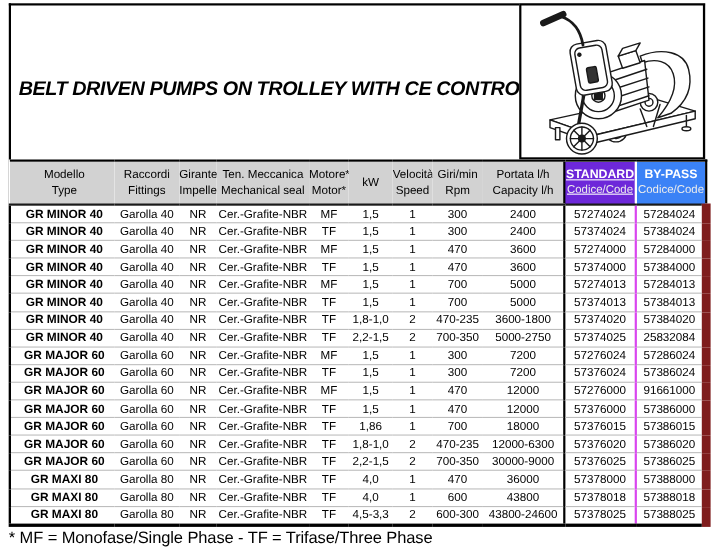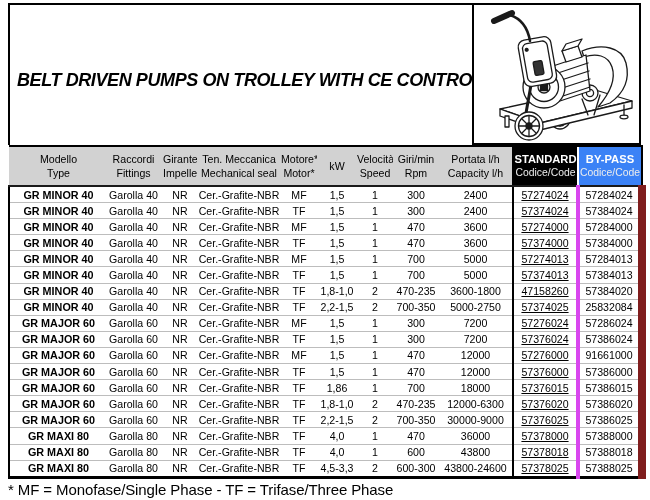--- a/index.html
+++ b/index.html
@@ -28,35 +28,35 @@
     font-size:10.6px;
   }
   table.pumps th,table.pumps td{padding:0;margin:0;overflow:hidden;white-space:nowrap;}
   thead th{
     background:#d2d2d2;height:38px;vertical-align:middle;
     font-weight:normal;text-align:center;border-bottom:2px solid #1a1a1a;
     border-top:2px solid #000;
   }
   thead th .h1,thead th .h2{display:block;line-height:14px;}
   thead th.col-model{text-align:center;padding-left:4px;}
-  thead th.dark{background:#000000;color:#fff;border-left:2px solid #000;}
+  thead th.dark{background:#6d28d9;color:#fff;border-left:2px solid #000;text-decoration:underline;}
   thead th.dark .h1{font-weight:bold;font-size:11.2px;}
   thead th.dark .h2{color:#ececec;font-size:10.4px;}
   thead th.dark2{background:#3b82f6;color:#fff;border-left:2px solid #fff;border-right:2px solid #000;}
   thead th.dark2 .h1{font-weight:bold;font-size:11.2px;}
   thead th.dark2 .h2{color:#ececec;font-size:10.4px;}
 
   tbody td{
     height:15.1px;text-align:center;border-top:1px solid #bdbdbd;background:#fff;
   }
   tbody tr:last-child td{border-bottom:3px solid #000;}
   tbody td.c0{
     text-align:center;font-weight:bold;padding-left:3px;border-left:2px solid #000;font-size:10.8px;
   }
-  tbody td.c9{border-left:2px solid #000;border-right:4px solid #d946ef;text-decoration:underline;}
+  tbody td.c9{border-left:2px solid #000;border-right:2px solid #d946ef;}
   tbody td.c10{border-right:8px solid #7f1d1d;}
 
   .footnote{
     position:absolute;left:8px;top:481px;font-size:15px;letter-spacing:-0.1px;
   }
   line,path,polygon,circle,rect,ellipse{vector-effect:non-scaling-stroke;}
 </style>
 </head>
 <body>
 
@@ -278,21 +278,21 @@
         <tr>
           <td class="c0">GR MINOR 40</td>
           <td class="c1">Garolla 40</td>
           <td class="c2">NR</td>
           <td class="c3">Cer.-Grafite-NBR</td>
           <td class="c4">TF</td>
           <td class="c5">1,8-1,0</td>
           <td class="c6">2</td>
           <td class="c7">470-235</td>
           <td class="c8">3600-1800</td>
-          <td class="c9">47158260</td>
+          <td class="c9">57374020</td>
           <td class="c10">57384020</td>
         </tr>
         <tr>
           <td class="c0">GR MINOR 40</td>
           <td class="c1">Garolla 40</td>
           <td class="c2">NR</td>
           <td class="c3">Cer.-Grafite-NBR</td>
           <td class="c4">TF</td>
           <td class="c5">2,2-1,5</td>
           <td class="c6">2</td>

